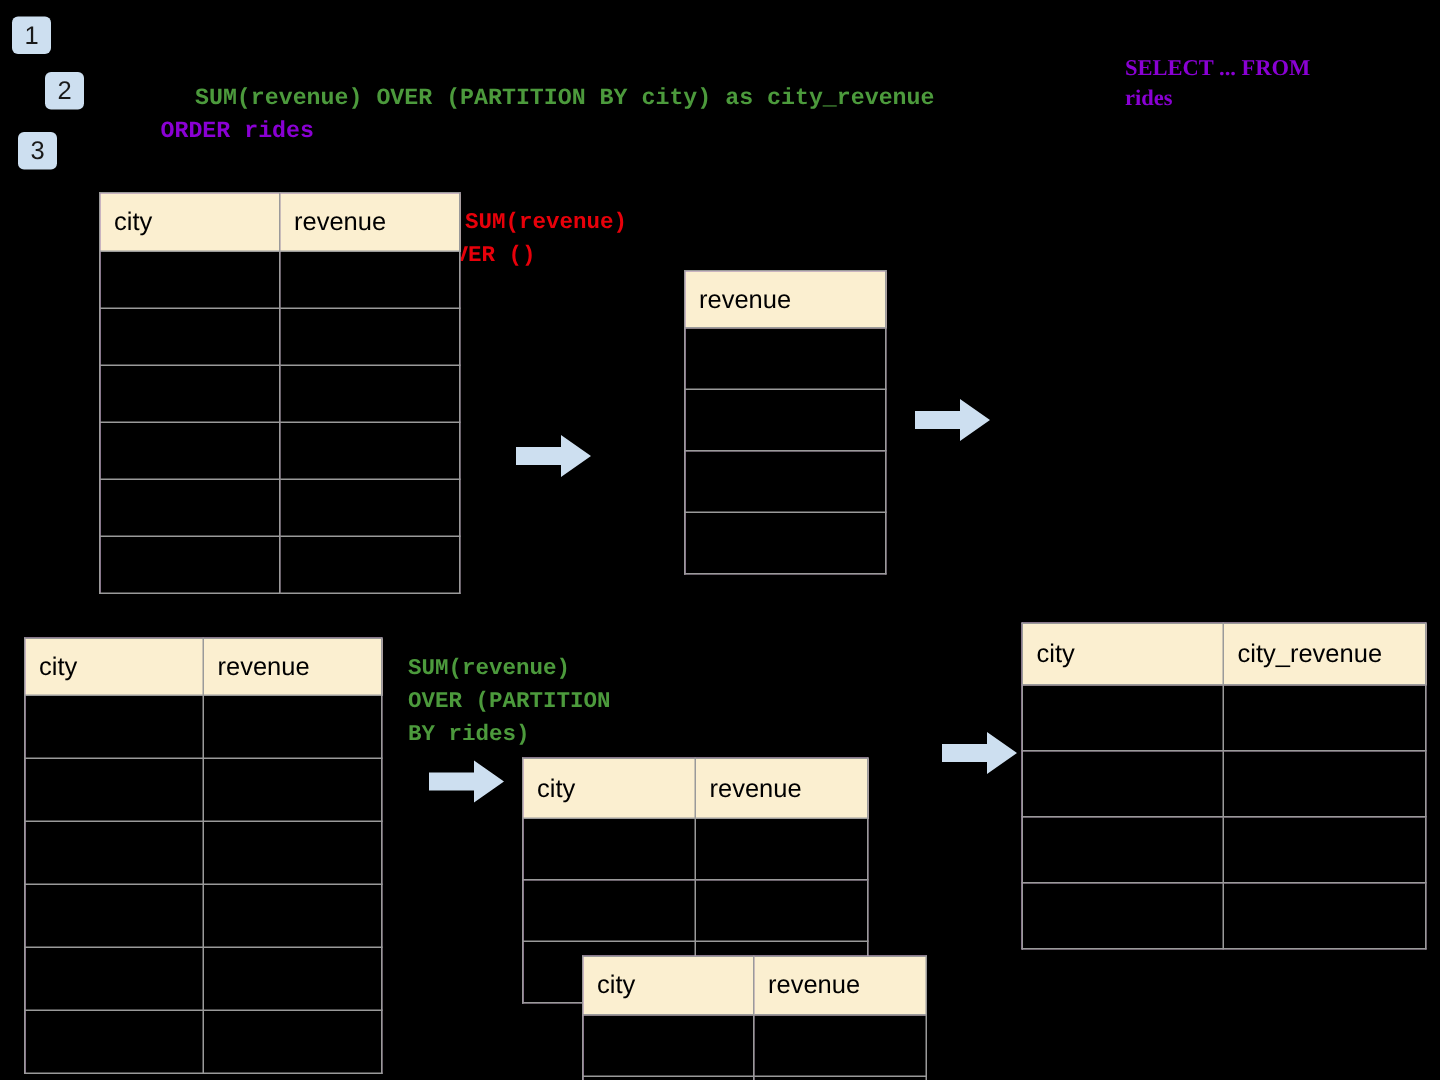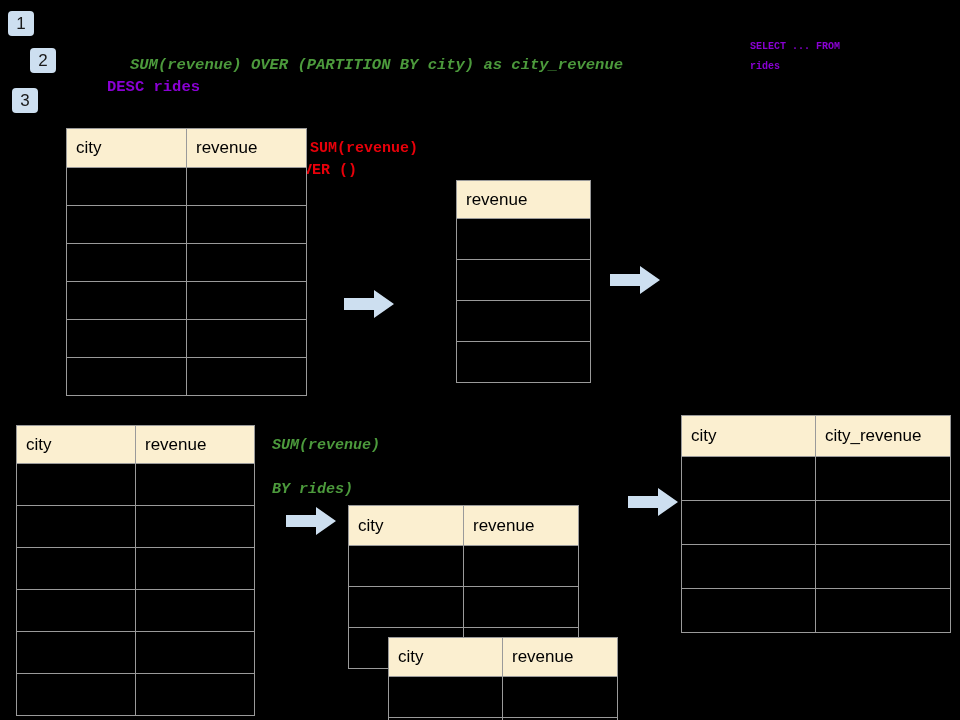--- a/index.html
+++ b/index.html
@@ -41,26 +41,26 @@
   .code-line {
     position: absolute;
     font-family: "Liberation Mono", "DejaVu Sans Mono", monospace;
     font-size: 15.5px;
     font-weight: bold;
     white-space: pre;
     letter-spacing: 0px;
   }
   .c-purple { color: #8A00D4; }
   .c-red    { color: #E8000A; }
-  .c-green  { color: #4C9A3C; font-style: italic; }
+  .c-green  { color: #4C9A3C; }
 
   .side-note {
     position: absolute;
-    font-family: Liberation Mono, monospace;
-    font-size: 10px;
+    font-family: Liberation Serif, serif;
+    font-size: 15px;
     font-weight: bold;
     white-space: pre;
     line-height: 19px;
   }
 
   
   .annot {
     position: absolute;
     font-family: "Liberation Mono", "DejaVu Sans Mono", monospace;
     font-size: 15px;
@@ -100,29 +100,30 @@
 </head>
 <body>
 
 <div id="canvas">
 
   <div class="step-badge" style="left:8px; top:11px;">1</div>
   <div class="step-badge" style="left:30px; top:48px;">2</div>
   <div class="step-badge" style="left:12px; top:88px;">3</div>
 
   <div class="code-line c-green" style="left:130px; top:56px;">SUM(revenue) OVER (PARTITION BY city) as city_revenue</div>
-  <div class="code-line c-purple" style="left:107px; top:78px;">DESC rides</div>
+  <div class="code-line c-purple" style="left:107px; top:78px;">ORDER rides</div>
 
   <div class="side-note c-purple" style="left:750px; top:37px;">SELECT ... FROM</div>
   <div class="side-note c-purple" style="left:750px; top:57px;">rides</div>
 
   <div class="annot c-red" style="left:310px; top:138px;">SUM(revenue)</div>
   <div class="annot c-red" style="left:294px; top:160px;">OVER ()</div>
 
   <div class="annot c-green" style="left:272px; top:435px;">SUM(revenue)</div>
+  <div class="annot c-green" style="left:272px; top:457px;">OVER (PARTITION</div>
   <div class="annot c-green" style="left:272px; top:479px;">BY rides)</div>
 
   <table class="tbl" id="tbl-source-top" style="left:66px; top:128px; width:240px;">
     <colgroup>
         <col style="width:120px">
         <col style="width:120px">
       </colgroup>
     <thead>
       <tr>
         <th style="height:38px">city</th>

